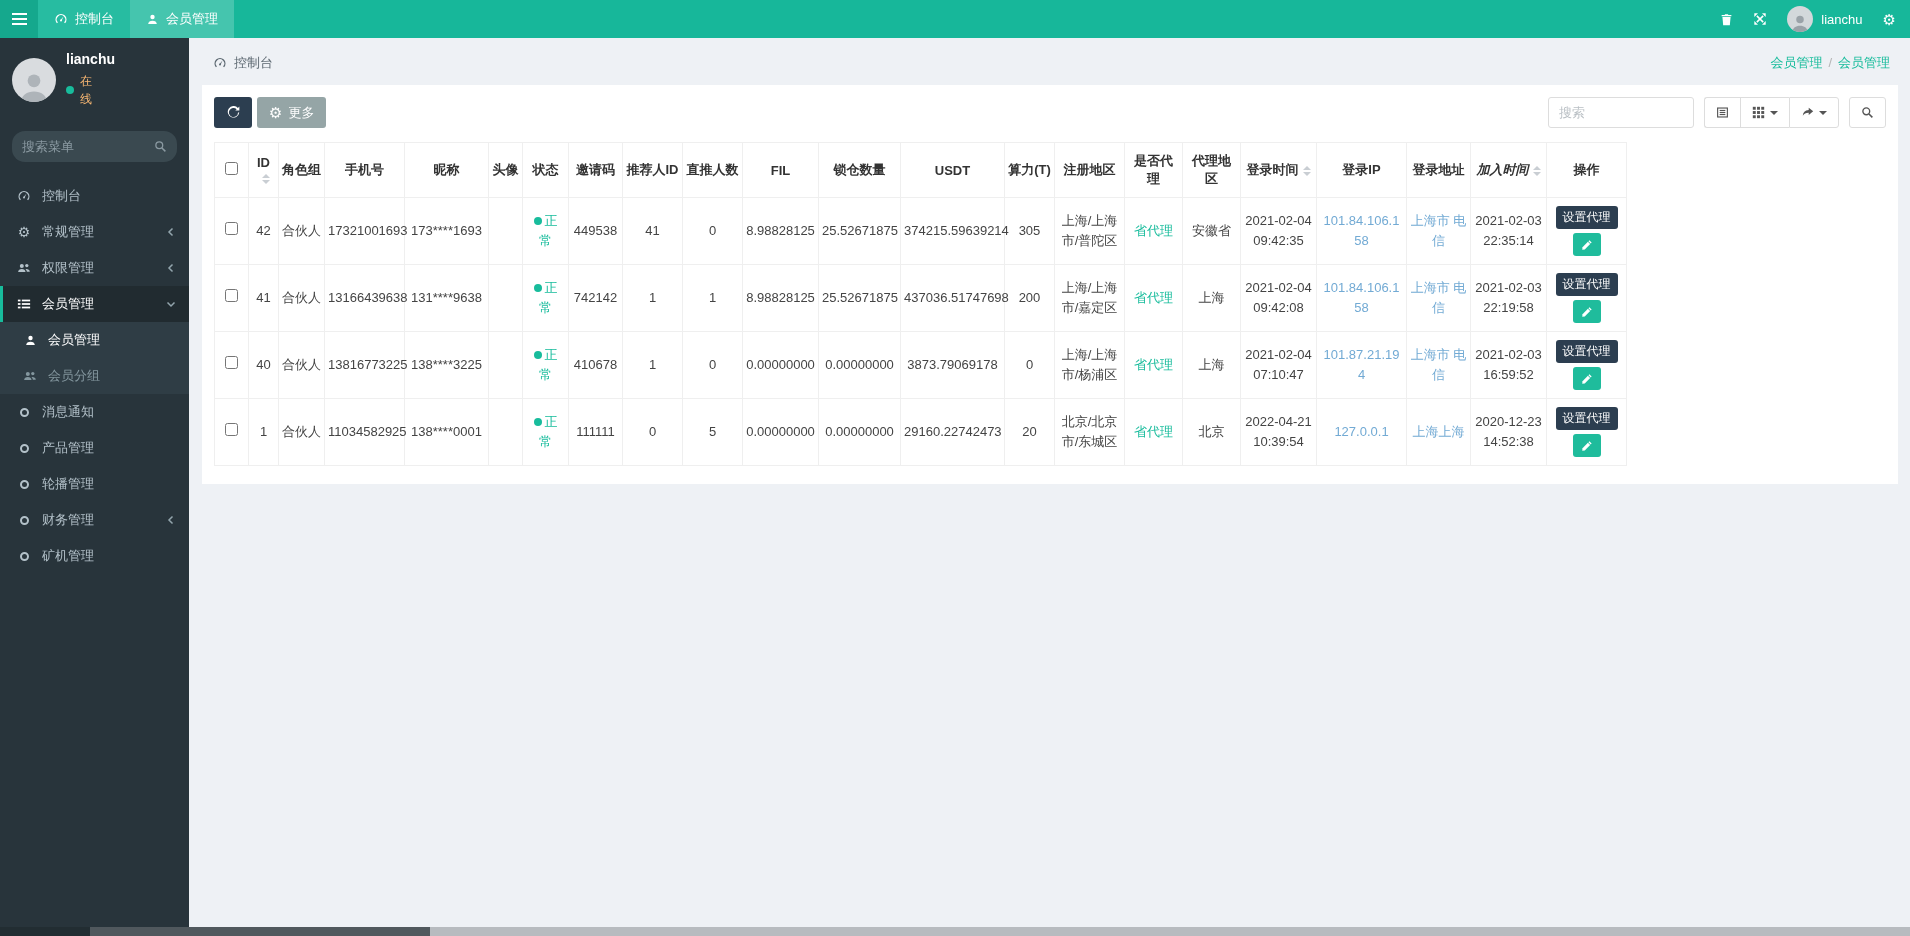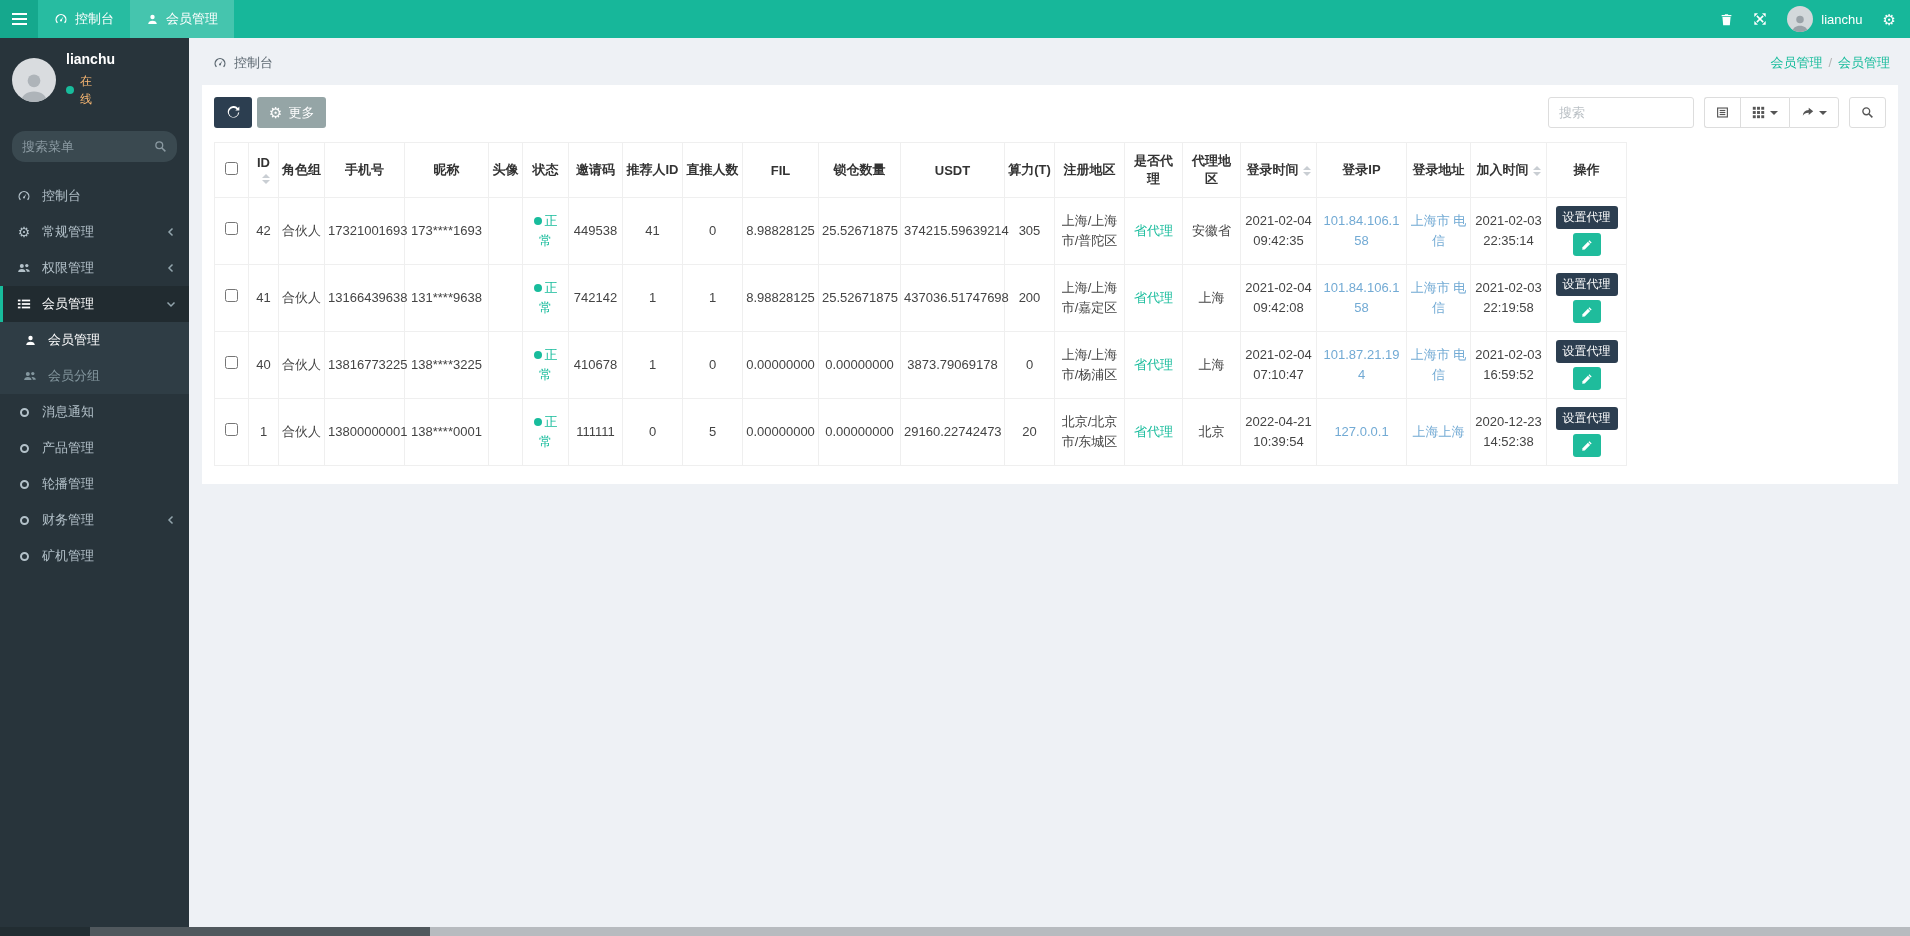--- a/index.html
+++ b/index.html
@@ -393,21 +393,21 @@
             <th style="width: 76px;"><span>FIL</span></th>
             <th style="width: 82px;"><span>锁仓数量</span></th>
             <th style="width: 104px;"><span>USDT</span></th>
             <th style="width: 50px;"><span>算力(T)</span></th>
             <th style="width: 70px;"><span>注册地区</span></th>
             <th style="width: 58px; margin-top: 12px;"><span>是否代理</span></th>
             <th style="width: 58px;"><span>代理地区</span></th>
             <th style="width: 76px;"><span>登录时间</span><span class="sorter"><i class="su"></i><i class="sd"></i></span></th>
             <th style="width: 90px;"><span>登录IP</span></th>
             <th style="width: 64px;"><span>登录地址</span></th>
-            <th style="width: 76px;"><span>加入时间</span><span class="sorter"><i class="su"></i><i class="sd"></i></span></th>
+            <th style="width: 76px; font-style: italic;"><span>加入时间</span><span class="sorter"><i class="su"></i><i class="sd"></i></span></th>
             <th style="width: 80px;"><span>操作</span></th>
           </tr>
         </thead>
       <tbody>
           <tr>
             <td><input type="checkbox" style=""></td>
             <td>42</td>
             <td>合伙人</td>
             <td>17321001693</td>
             <td>173****1693</td>
@@ -492,21 +492,21 @@
               <button class="btn-edit"><span><svg viewBox="0 0 16 16" width="12" height="12" fill="currentColor" style="margin:0 auto">
                     <path d="M11.2 1.8 14.2 4.8 12.9 6.1 9.9 3.1z"></path>
                     <path d="M9.2 3.8 12.2 6.8 5 14 1.6 14.4 2 11z"></path>
                   </svg></span></button>
             </td>
           </tr>
           <tr>
             <td><input type="checkbox" style=""></td>
             <td>1</td>
             <td>合伙人</td>
-            <td>13800000001</td>
+            <td>11034582925</td>
             <td>138****0001</td>
             <td></td>
             <td><span class="status"><i class="dot"></i>正常</span></td>
             <td>111111</td>
             <td>0</td>
             <td>5</td>
             <td>0.00000000</td>
             <td>0.00000000</td>
             <td>29160.22742473</td>
             <td>20</td>

